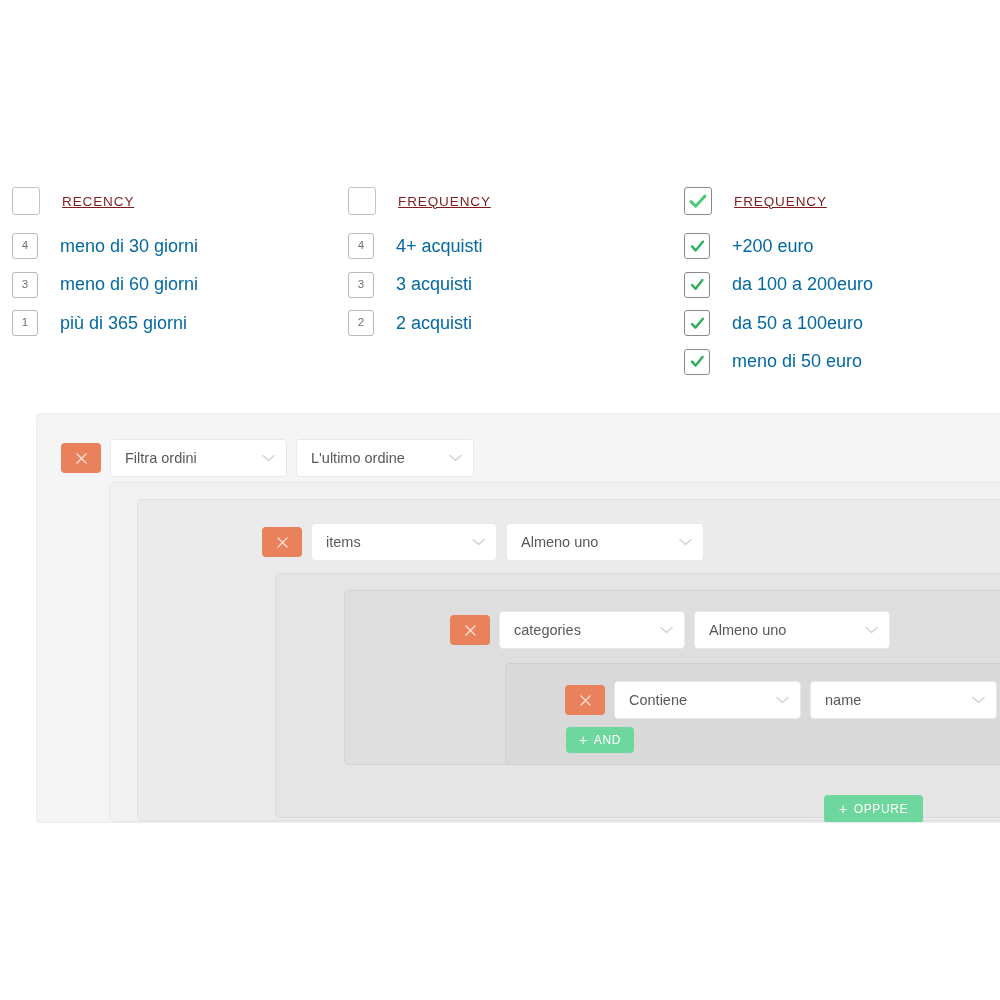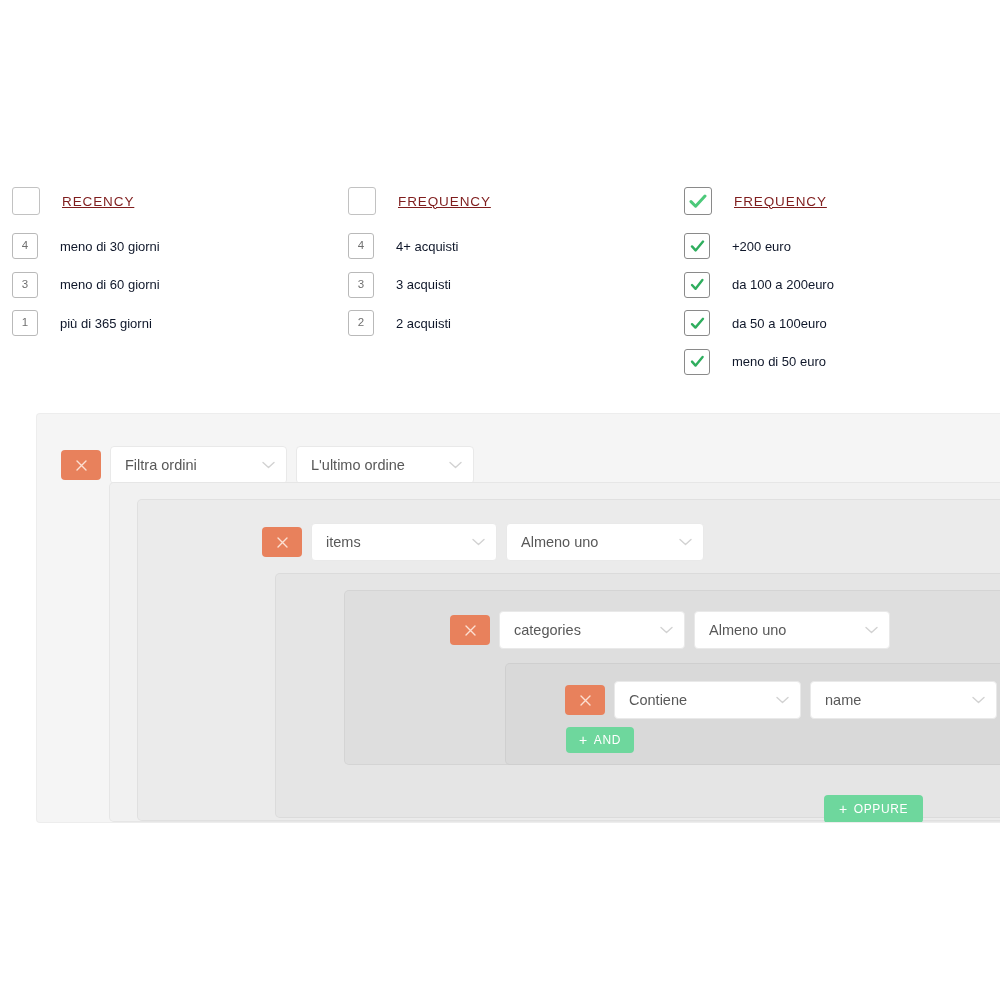--- a/index.html
+++ b/index.html
@@ -26,22 +26,22 @@
     letter-spacing: .9px;
     color: #7f1d1d;
     font-weight: 400;
     white-space: nowrap;
     text-decoration: underline;
   }
 
   .rfm-row { display: flex; align-items: center; height: 26px; margin-bottom: 12.5px; }
   .rfm-row .label {
     margin-left: 22px;
-    font-size: 13px;
-    color: #0f172a;
+    font-size: 18px;
+    color: #0369a1;
     white-space: nowrap;
   }
 
   
   .cbox {
     width: 26px; height: 26px;
     border: 1px solid #b9b9b9;
     border-radius: 3px;
     background: #fff;
     display: flex; align-items: center; justify-content: center;
@@ -124,21 +124,21 @@
     letter-spacing: .6px;
     display: inline-flex; align-items: center; justify-content: center;
     gap: 6px;
     padding: 0 13px;
     cursor: pointer;
     line-height: 1;
   }
   .gbtn .plus { font-size: 14px; font-weight: 300; line-height: 1; }
 
   
-  .r-root   { position: absolute; left: 24px;  top: 32px; }
+  .r-root   { position: absolute; left: 24px;  top: 25px; }
   .b-lvl1   { position: absolute; left: 72px;  top: 68px;  width: 960px; height: 340px; }
   .b-lvl2   { position: absolute; left: 27px;  top: 16px;  width: 960px; height: 322px; }
   .r-items  { position: absolute; left: 97px;  top: 23px; margin-left: 27px; }
   .b-lvl3   { position: absolute; left: 137px; top: 73px;  width: 900px; height: 245px; }
   .b-lvl4   { position: absolute; left: 68px;  top: 16px;  width: 880px; height: 175px; }
   .r-cats   { position: absolute; left: 105px; top: 20px; }
   .b-lvl5   { position: absolute; left: 160px; top: 72px;  width: 800px; height: 102px; }
   .r-name   { position: absolute; left: 59px;  top: 17px; }
   .b-and    { position: absolute; left: 60px;  top: 63px; }
   .b-oppure { position: absolute; left: 479px; top: 204px; }

